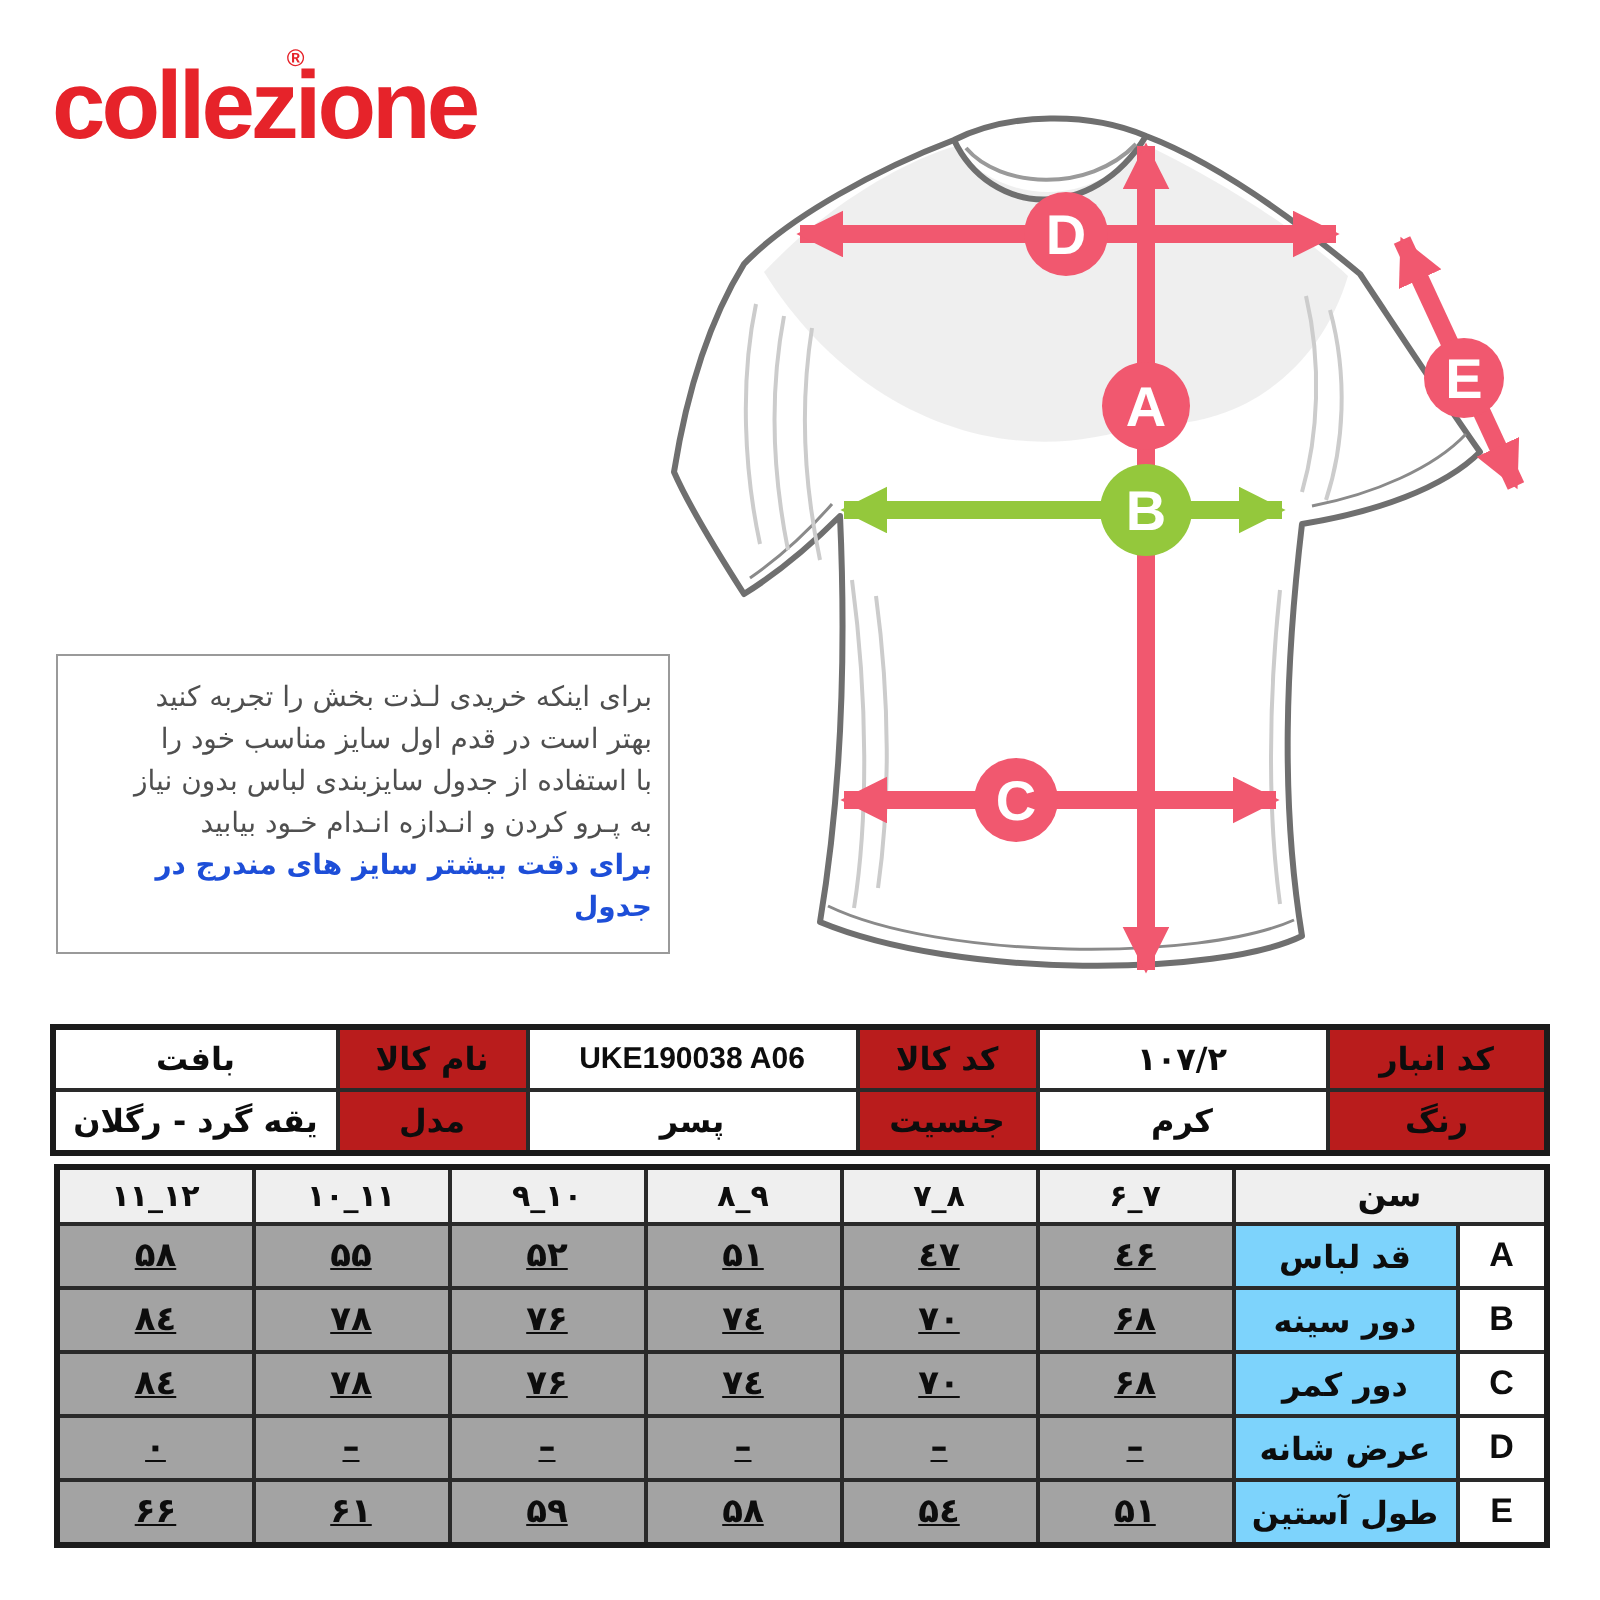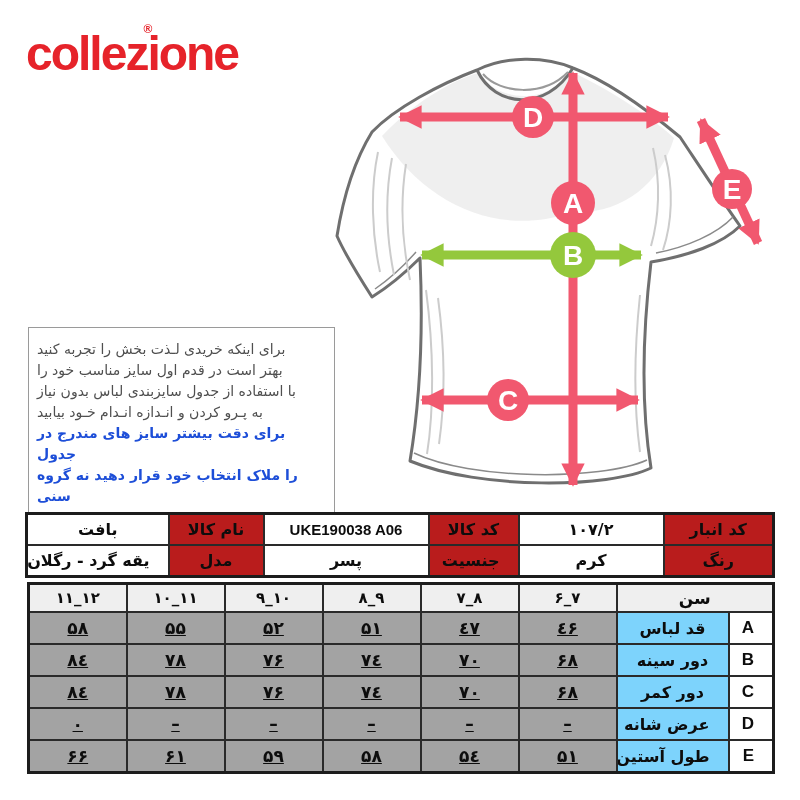--- a/index.html
+++ b/index.html
@@ -10,29 +10,29 @@
         font-weight:bold;font-size:48px;letter-spacing:-2px;color:#E6232A;line-height:1;}
   .logo .logo-r{position:relative;}
   .logo .reg{position:absolute;top:-4px;left:-4px;font-size:12px;letter-spacing:0;font-weight:bold;}
 
   
   .shirt{position:absolute;left:320px;top:40px;width:460px;height:470px;}
   .circ-letter{font-family:"Liberation Sans",sans-serif;font-weight:bold;font-size:28px;fill:#fff;text-anchor:middle;}
 
   
   .note{position:absolute;left:28px;top:327px;width:307px;box-sizing:border-box;border:1px solid #9a9a9a;
-        background:#fff;direction:rtl;text-align:left;color:#4f4f4f;font-size:14px;line-height:21px;
+        background:#fff;direction:rtl;text-align:right;color:#4f4f4f;font-size:14px;line-height:21px;
         padding:11px 8px;}
   .note p{margin:0;}
   .note p.bold{font-weight:bold;color:#1d4ed8;}
 
   
   .tables{position:absolute;left:28px;top:512px;width:747px;direction:rtl;}
   table{border-collapse:collapse;table-layout:fixed;width:747px;direction:rtl;}
-  td,th{border:2px solid #2a2a2a;text-align:center;vertical-align:middle;padding:0 18px;
+  td,th{border:2px solid #2a2a2a;text-align:center;vertical-align:middle;padding:0 8px;
         font-weight:bold;color:#0d0d0d;overflow:hidden;white-space:nowrap;}
   .info-table{border:3px solid #1c1c1c;}
   .size-table{border:3px solid #1c1c1c;margin-top:4px;}
   .info-table td{height:29px;font-size:16px;}
   .info-table td.lbl{background:#b91c1c;}
   .info-table td.val{background:#fff;}
   .info-table td.latin{font-family:"Liberation Sans",sans-serif;font-size:15px;margin-top:24px;}
   .size-table th.agehead{height:26px;background:#efefef;font-size:17px;}
   .size-table td.age{height:26px;background:#efefef;font-size:15px;}
   .size-table td{height:30px;font-size:17px;}
@@ -107,21 +107,20 @@
       <text class="circ-letter" x="412" y="149" dy="0.36em">E</text>
     </g>
   </svg>
 
   <div class="note">
     <p>برای اینکه خریدی لـذت بخش را تجربه کنید</p>
     <p>بهتر است در قدم اول سایز مناسب خود را</p>
     <p>با استفاده از جدول سایزبندی لباس بدون نیاز</p>
     <p>به پـرو کردن و انـدازه انـدام خـود بیابید</p>
     <p class="bold">برای دقت بیشتر سایز های مندرج در جدول</p>
-    <p class="bold">را ملاک انتخاب خود قرار دهید نه گروه سنی</p>
   </div>
 
   <div class="tables">
 
     <table class="info-table">
       <colgroup>
         <col style="width:110px">
           <col style="width:145px">
           <col style="width:90px">
         <col style="width:165px">

